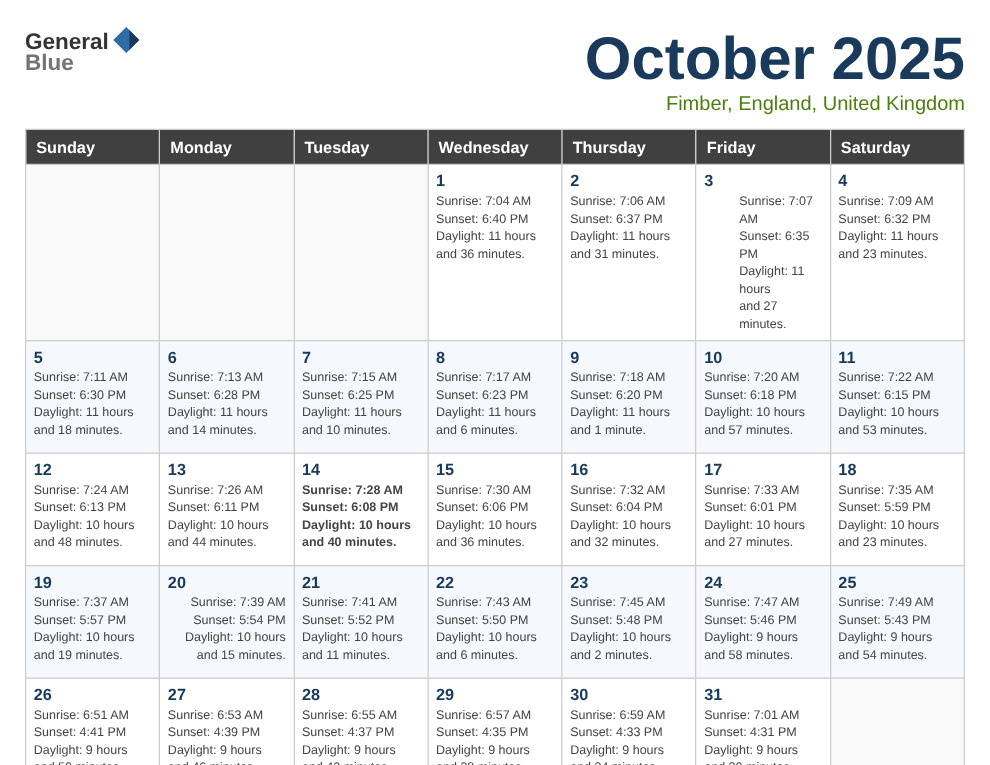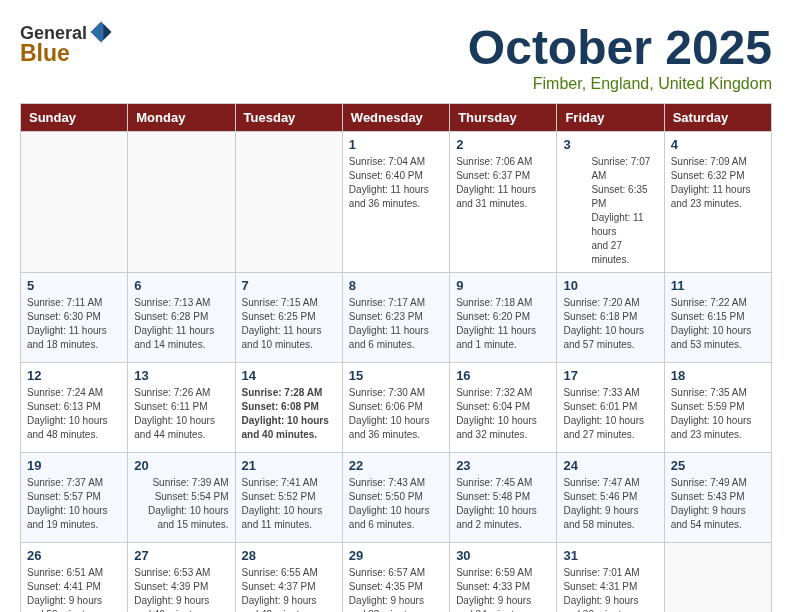--- a/index.html
+++ b/index.html
@@ -41,21 +41,21 @@
     .location {
       font-size: 16px;
       color: #4d7c0f;
     }
     .calendar {
       width: 100%;
       border-collapse: collapse;
       table-layout: fixed;
     }
     .calendar th {
-      background: #7f1d1d;
+      background: #404040;
       color: white;
       text-align: left;
       padding: 6px 8px;
       font-size: 13px;
       font-weight: bold;
       border: 1px solid #ccc;
     }
     .calendar td {
       vertical-align: top;
       border: 1px solid #ccc;
@@ -92,21 +92,21 @@
 
 <div class="header">
   <div class="logo">
     <div class="logo-text">
       <span style="font-size:18px;font-weight:bold;color:#333;">General</span>
       <svg class="logo-icon" viewBox="0 0 30 30">
         <polygon points="15,2 28,15 15,28 2,15" fill="#2e6da4"></polygon>
         <polygon points="18,5 28,15 18,25" fill="#1a3a5c"></polygon>
       </svg>
     </div>
-    <span style="font-size:23px;font-weight:bold;color:#a16207;margin-top:-4px;">Blue</span>
+    <span style="font-size:18px;font-weight:bold;color:#737373;margin-top:-4px;">Blue</span>
   </div>
   <div class="title-block">
     <div class="month-title">October 2025</div>
     <div class="location">Fimber, England, United Kingdom</div>
   </div>
 </div>
 
 <table class="calendar">
   <thead>
     <tr>

